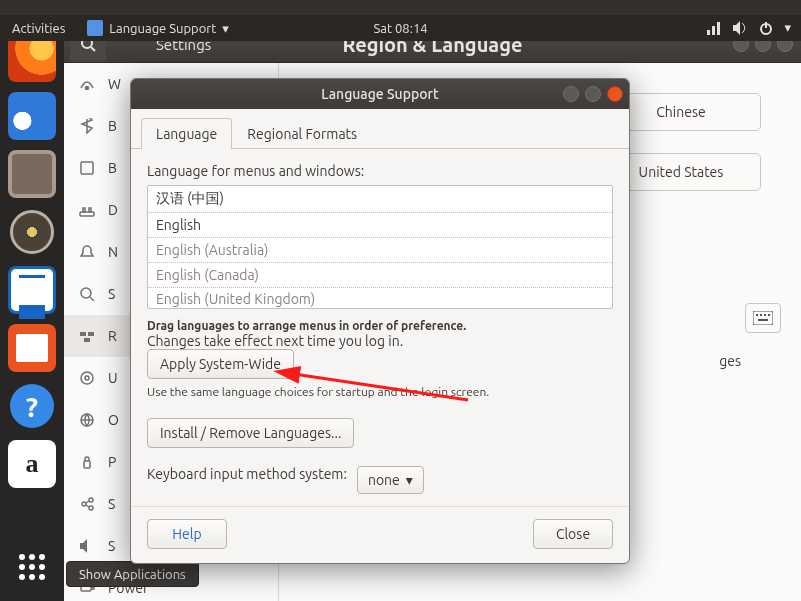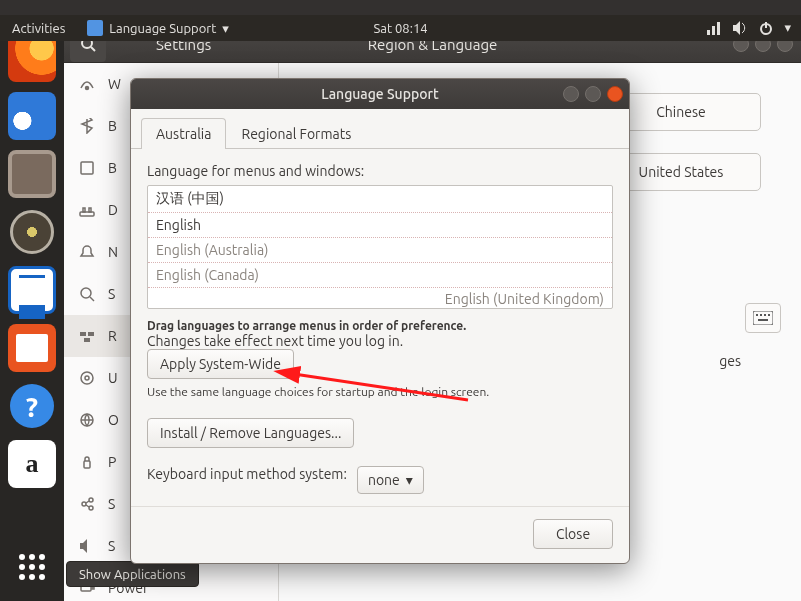--- a/index.html
+++ b/index.html
@@ -37,21 +37,21 @@
   .helpq { width:44px;height:44px;border-radius:50%;background:#3689e6;display:flex;align-items:center;justify-content:center;color:#fff;font-size:28px;font-weight:bold;}
   .amazon { background:#fff;border-radius:4px;display:flex;align-items:center;justify-content:center;color:#222;font-size:26px;font-weight:900;font-family:Georgia,serif;}
 
   
   .settings-win { position: absolute; left: 64px; top: 26px; right: 0; bottom: 0;
                   background: #fafafa; display: flex; flex-direction: column; z-index: 1; }
   .settings-head { height: 42px; background: linear-gradient(#4a4745,#3d3a38); color: #e7e5e1;
                    display: flex; align-items: center; position: relative; border-bottom: 1px solid #2f2c2a; }
   .settings-head .search { width: 36px; height: 36px; margin-left: 6px; display: flex; align-items: center; justify-content: center; background: #4a4745; border-radius: 4px; }
   .settings-head .title-left { margin-left: 50px; font-size: 15px; }
-  .settings-head .title-center { position: absolute; left: 50%; transform: translateX(-50%); font-size: 15px; font-weight: 400; }
+  .settings-head .title-center { position: absolute; left: 50%; transform: translateX(-50%); font-size: 20px; font-weight: 700; }
   .settings-head .winbtns { margin-left: auto; margin-right: 8px; display: flex; gap: 6px; }
   .wbtn { width: 16px; height: 16px; border-radius: 50%; background: #5c5855; border: 1px solid #746f6b; }
 
   .settings-body { flex: 1; display: flex; }
   .sidebar { width: 215px; background: #fbfafa; border-right: 1px solid #d9d7d4; overflow: hidden; }
   .sidebar .item { height: 42px; display: flex; align-items: center; gap: 12px; padding: 0 14px;
                    color: #3d3a38; font-size: 14px; cursor: pointer; }
   .sidebar .item.sel { background: #eae7e4; }
   .sidebar .ico { width: 18px; height: 18px; color: #746f6b; display:flex;align-items:center;justify-content:center; }
   .content { flex: 1; padding: 30px 40px; position: relative; }
@@ -77,21 +77,21 @@
   .tabs { display: flex; padding: 8px 10px 0 10px; gap: 0; border-bottom: 1px solid #c9c6c2; }
   .tab { padding: 7px 14px; font-size: 14px; color: #3d3a38; border: 1px solid transparent;
          border-bottom: none; cursor: pointer; position: relative; top: 1px; }
   .tab.act { background: #f6f5f3; border-color: #c9c6c2; border-radius: 4px 4px 0 0; }
 
   .lang-body { padding: 14px 16px 12px 16px; color: #3d3a38; font-size: 14px; }
   .lbl { margin-bottom: 6px; }
   .lang-list { border: 1px solid #c5c2be; background: #fff; border-radius: 2px; }
   .lang-list div { padding: 4px 8px; border-bottom: 1px dotted #d9b3b3; font-size: 14px; }
   .lang-list div.dim { color: #8a847e; }
-  .lang-list div:last-child { border-bottom: none; padding-bottom: 1px; line-height: 15px; overflow:hidden;text-align:right; }
+  .lang-list div:last-child { border-bottom: none; padding-bottom: 1px; line-height: 15px; overflow:hidden; }
   .hint1 { font-weight: bold; font-size: 12px; margin-top: 10px; }
   .hint2 { font-size: 14px; color: #3d3a38; margin-top: 1px; }
   .gbtn { display:inline-flex;align-items:center;justify-content:center; height: 30px; padding: 0 12px;
           background: linear-gradient(#fdfcfb,#eeece9); border: 1px solid #b9b5b0; border-radius: 4px;
           font-size: 14px; color: #3d3a38; cursor: pointer; }
   .hint3 { font-size: 12px; margin-top: 6px; }
 
   .kb-row { display:flex; align-items:flex-start; gap:10px; margin-top:18px; }
   .combo { height: 28px; padding: 0 10px; border: 1px solid #b9b5b0; border-radius: 4px;
            background: linear-gradient(#fdfcfb,#eeece9); display:inline-flex; align-items:center; gap:6px; font-size:14px;}
@@ -335,21 +335,21 @@
   <div class="lang-title">
     <span>Language Support</span>
     <div class="btns">
       <div class="cbtn min"></div>
       <div class="cbtn max"></div>
       <div class="cbtn close"></div>
     </div>
   </div>
 
   <div class="tabs">
-    <div class="tab act">Australia</div>
+    <div class="tab act">Language</div>
     <div class="tab">Regional Formats</div>
   </div>
 
   <div class="lang-body">
     <div class="lbl">Language for menus and windows:</div>
     <div class="lang-list" id="lang-list">
         <div>汉语 (中国)</div>
         <div>English</div>
         <div class="dim">English (Australia)</div>
         <div class="dim">English (Canada)</div>
@@ -371,20 +371,21 @@
     <div class="kb-row">
       <span>Keyboard input method system:</span>
       <div class="combo">
         <span>none</span>
         <span>▾</span>
       </div>
     </div>
   </div>
 
   <div class="lang-foot">
+    <div class="gbtn help">Help</div>
     <div class="spacer"></div>
     <div class="gbtn">Close</div>
   </div>
 </div>
 
 <div class="arrow">
   <svg width="190" height="40">
     <defs>
         <marker id="ah" markerWidth="10" markerHeight="10" refX="2" refY="3" orient="auto">
       <path d="M0,0 L0,6 L9,3 z" fill="#ff1a1a"></path>

